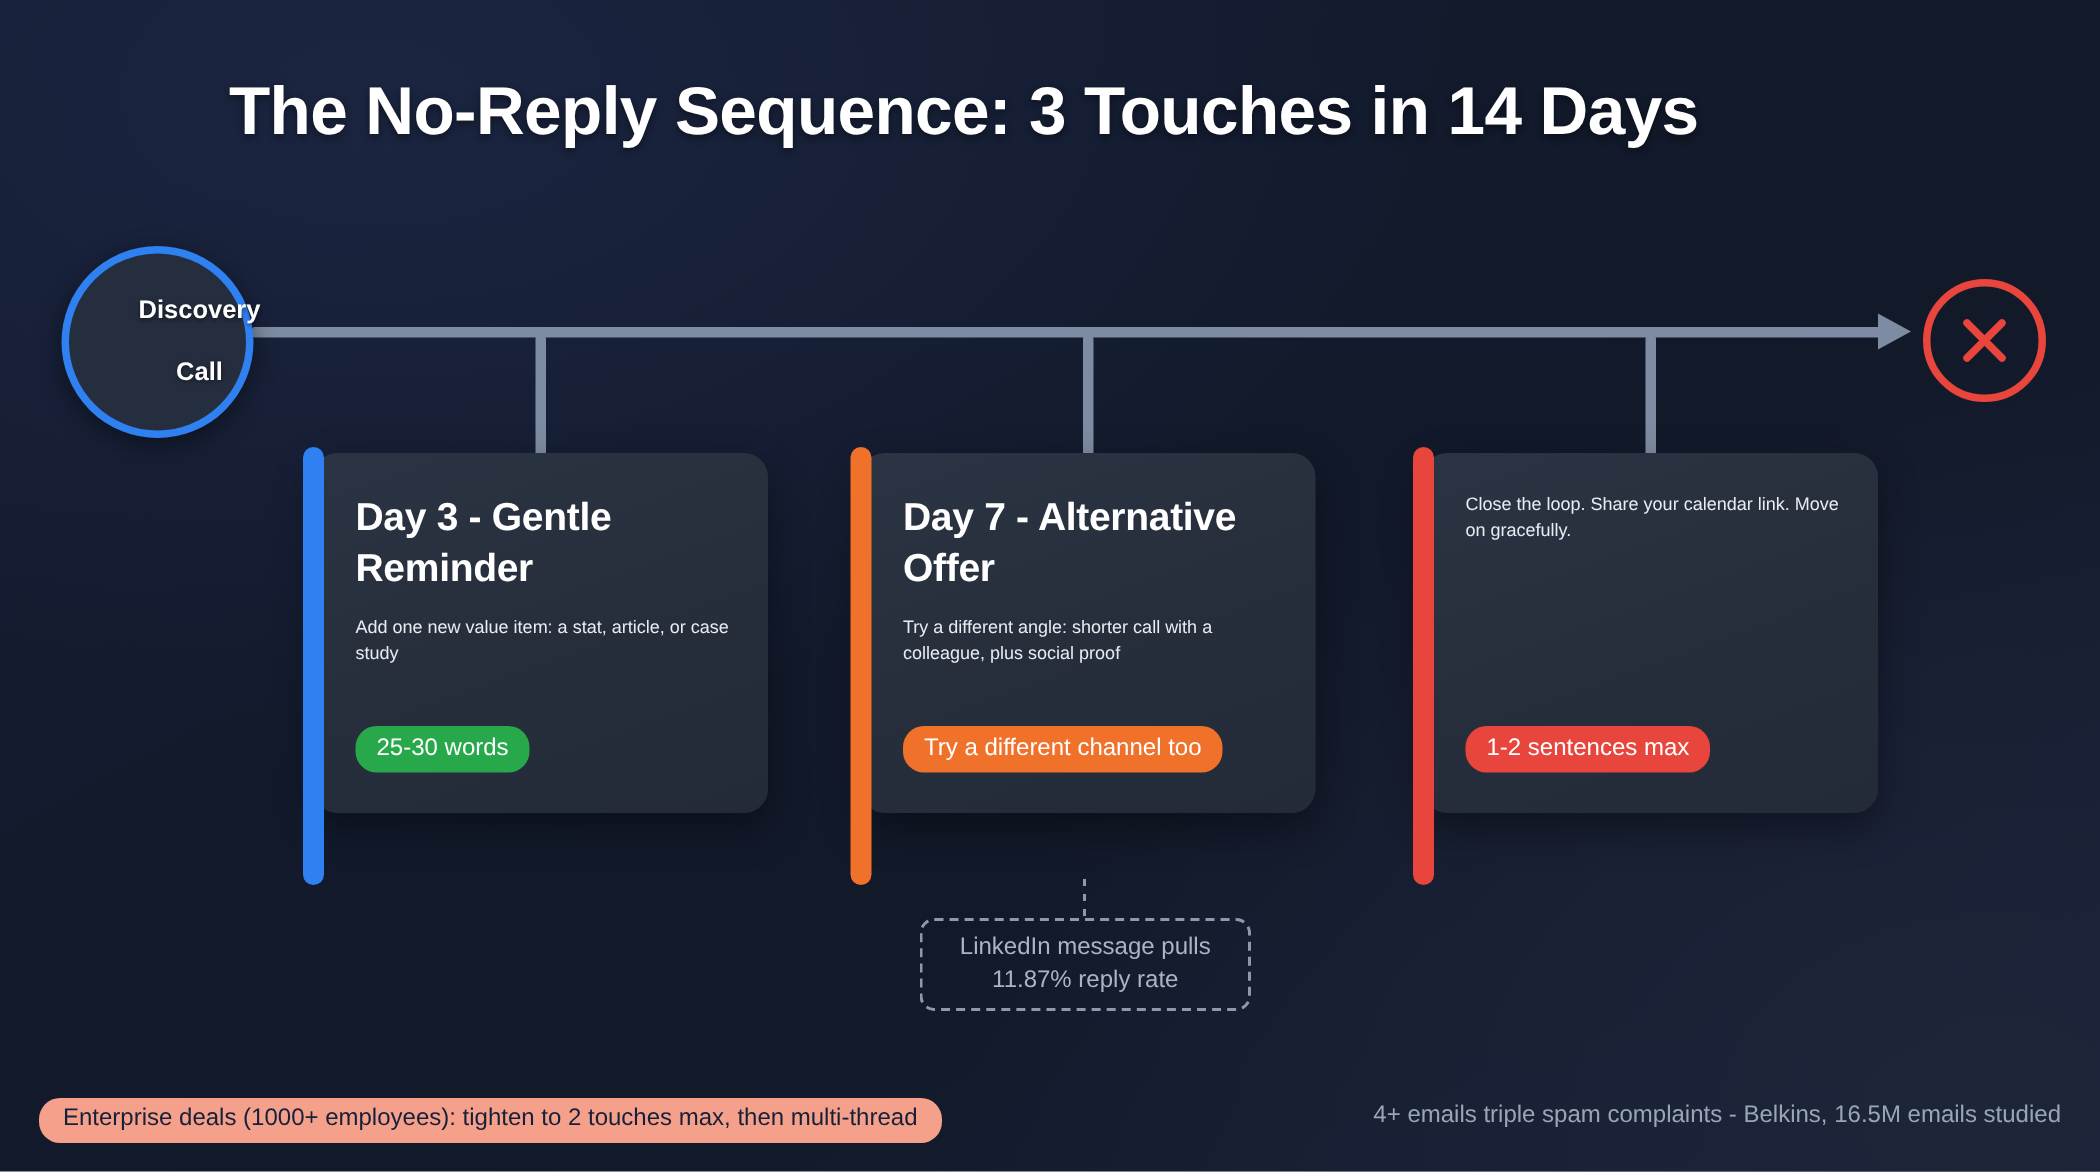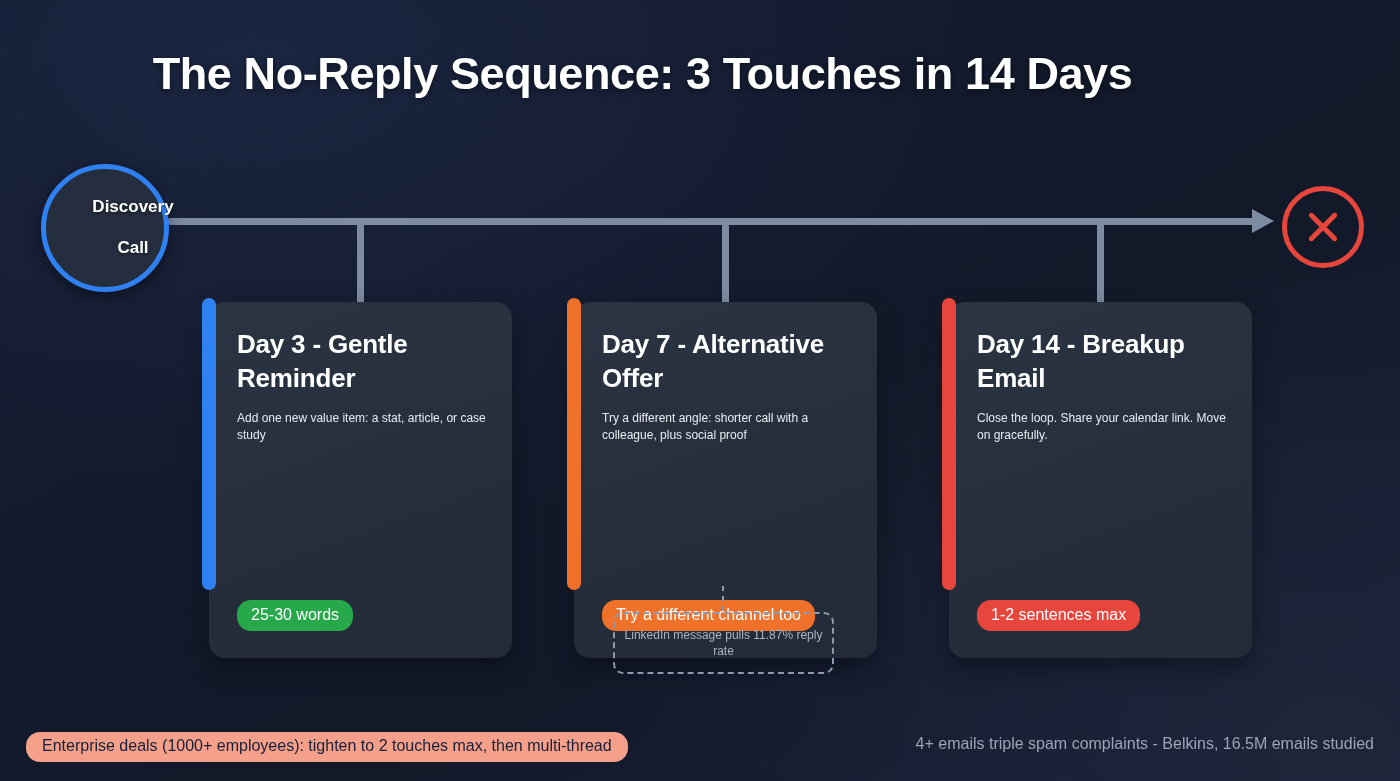--- a/index.html
+++ b/index.html
@@ -66,21 +66,21 @@
     border-left:22px solid #7e8ca3;
   }
   .vline { position:absolute; top:224px; width:7px; background:#7e8ca3; border-radius:2px; }
   .v1 { left:357px; height:80px; }
   .v2 { left:722px; height:80px; }
   .v3 { left:1097px; height:80px; }
 
   
   .card {
     position:absolute; top:302px;
-    width:303px; height:356px;
+    width:303px; height:240px;
     background:linear-gradient(160deg,#2b3442 0%,#262e3c 55%,#232b38 100%);
     border-radius:16px;
     padding:26px 26px 22px 28px;
     box-shadow:0 10px 26px rgba(0,0,0,0.38);
   }
   .card .accent {
     position:absolute; left:-7px; top:-4px;
     width:14px; height:292px; border-radius:8px;
   }
   .card h3 {
@@ -108,21 +108,21 @@
     background:repeating-linear-gradient(to bottom,#8d99ad 0 5px, transparent 5px 10px);
   }
   .annotation {
     position:absolute; left:613px; top:612px;
     width:221px; height:62px;
     border:2px dashed #8d99ad; border-radius:10px;
     display:flex; align-items:center; justify-content:center;
     text-align:center;
   }
   .annotation span {
-    font-size:12px; line-height:1.35; color:#aab4c4;
+    font-size:16px; line-height:1.35; color:#aab4c4;
   }
 
   
   .footer-pill {
     position:absolute; left:26px; top:732px;
     background:#f4a08a; color:#17203a;
     border-radius:14px; padding:5px 16px 7px;
     font-size:16px; white-space:nowrap;
   }
   .footer-note {
@@ -161,21 +161,20 @@
 
 <div class="card" id="card2">
   <div class="accent" style="background: rgb(240, 113, 42);"></div>
   <h3>Day 7 - Alternative Offer</h3>
   <p>Try a different angle: shorter call with a colleague, plus social proof</p>
   <span class="badge" style="background: rgb(240, 113, 42);">Try a different channel too</span>
 </div>
 
 <div class="card" id="card3">
   <div class="accent" style="background: rgb(232, 69, 60);"></div>
-  <h3>Day 14 - Breakup Email</h3>
   <p>Close the loop. Share your calendar link. Move on gracefully.</p>
   <span class="badge" style="background: rgb(232, 69, 60);">1-2 sentences max</span>
 </div>
 
 <div class="dash-stem"></div>
 <div class="annotation">
   <span>LinkedIn message pulls 11.87% reply rate</span>
 </div>
 
 <div class="footer-pill" style="background: rgb(244, 160, 138);">Enterprise deals (1000+ employees): tighten to 2 touches max, then multi-thread</div>

